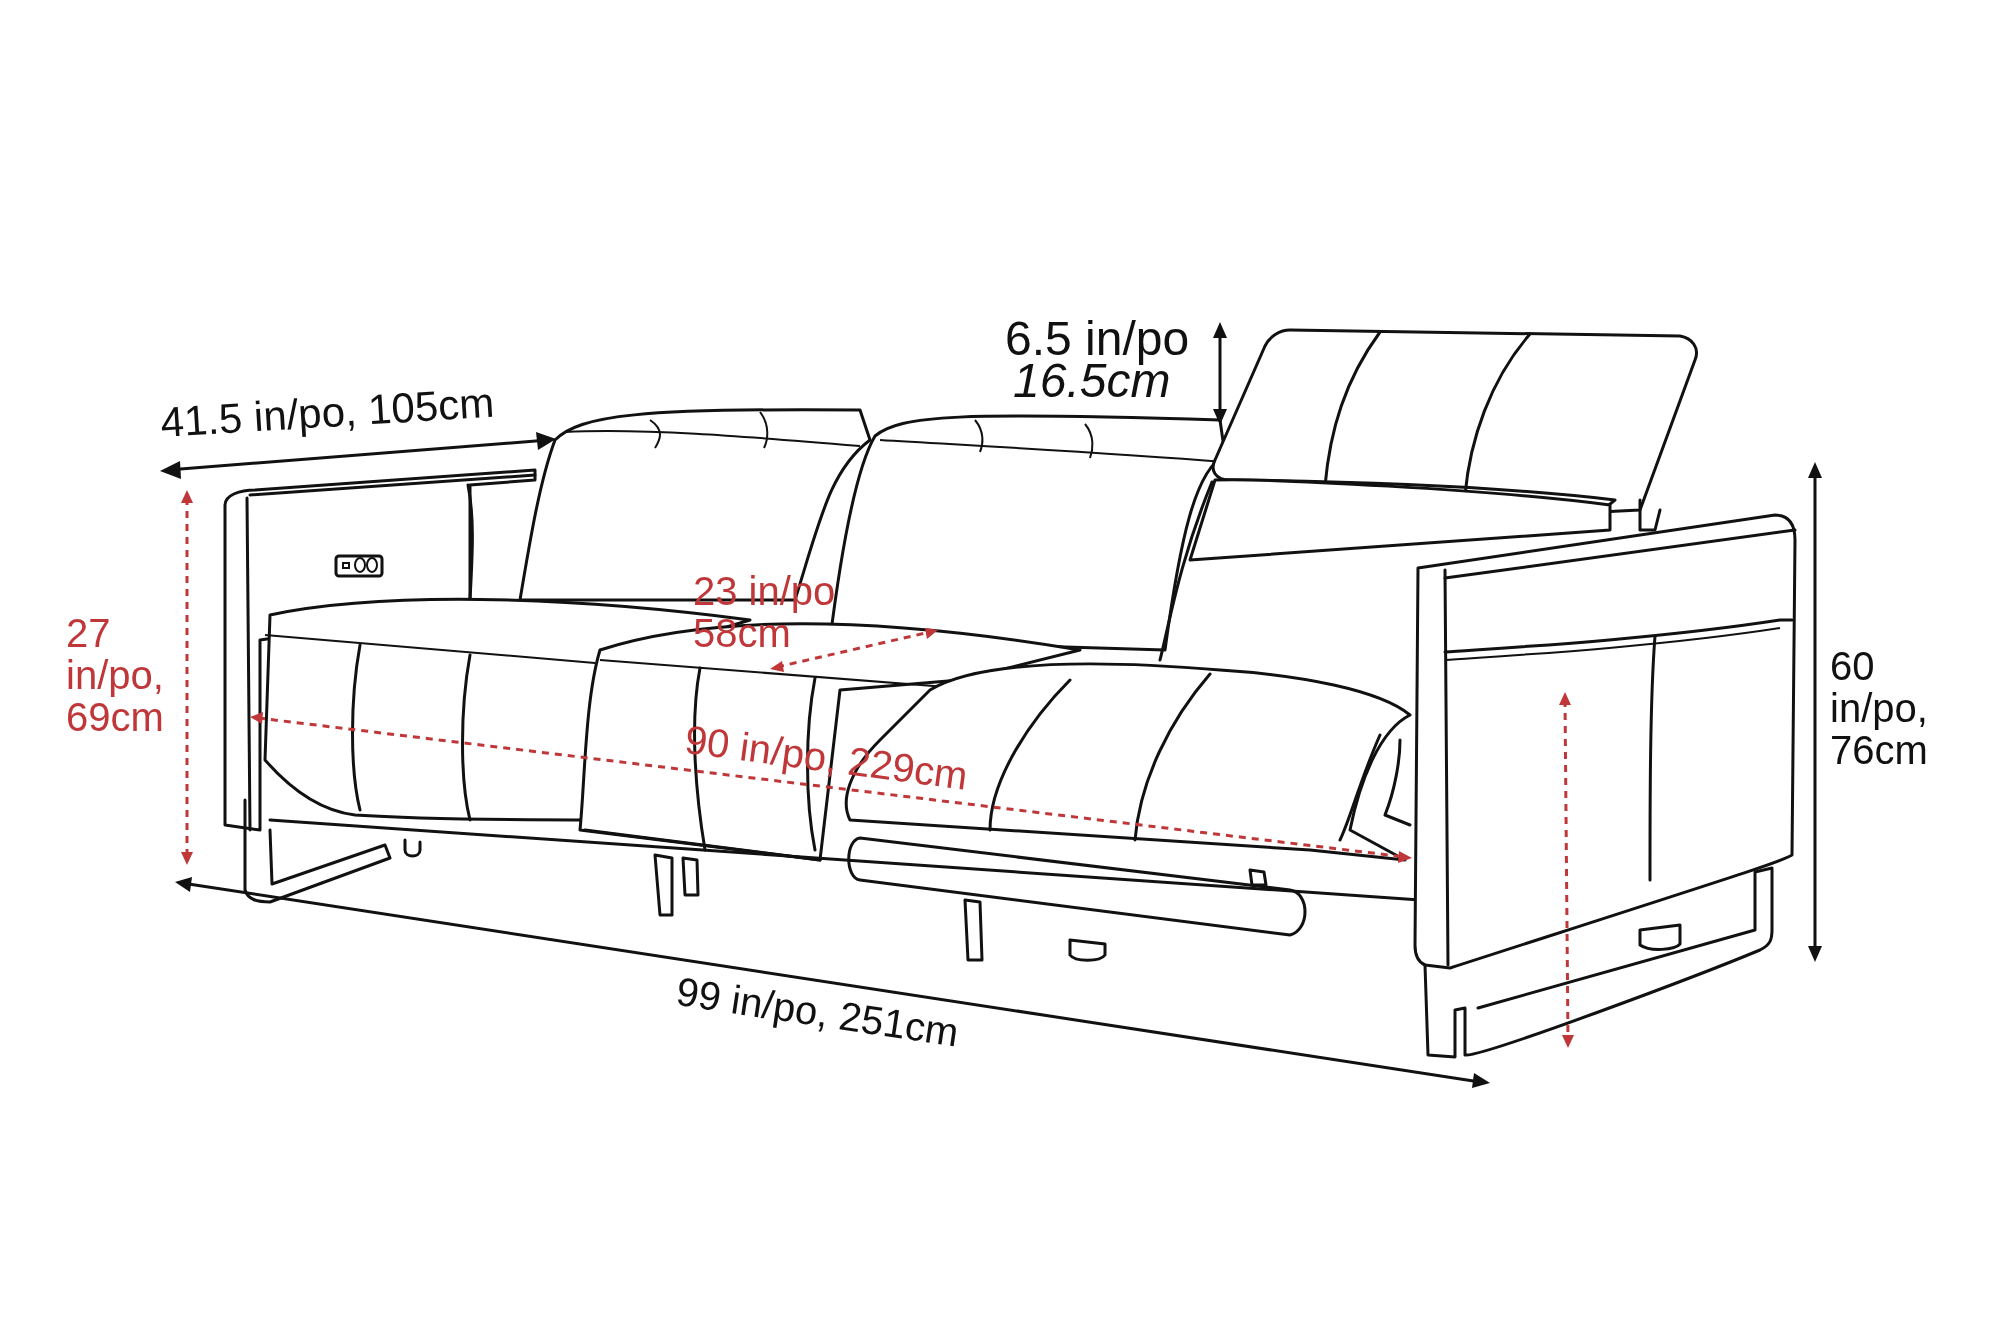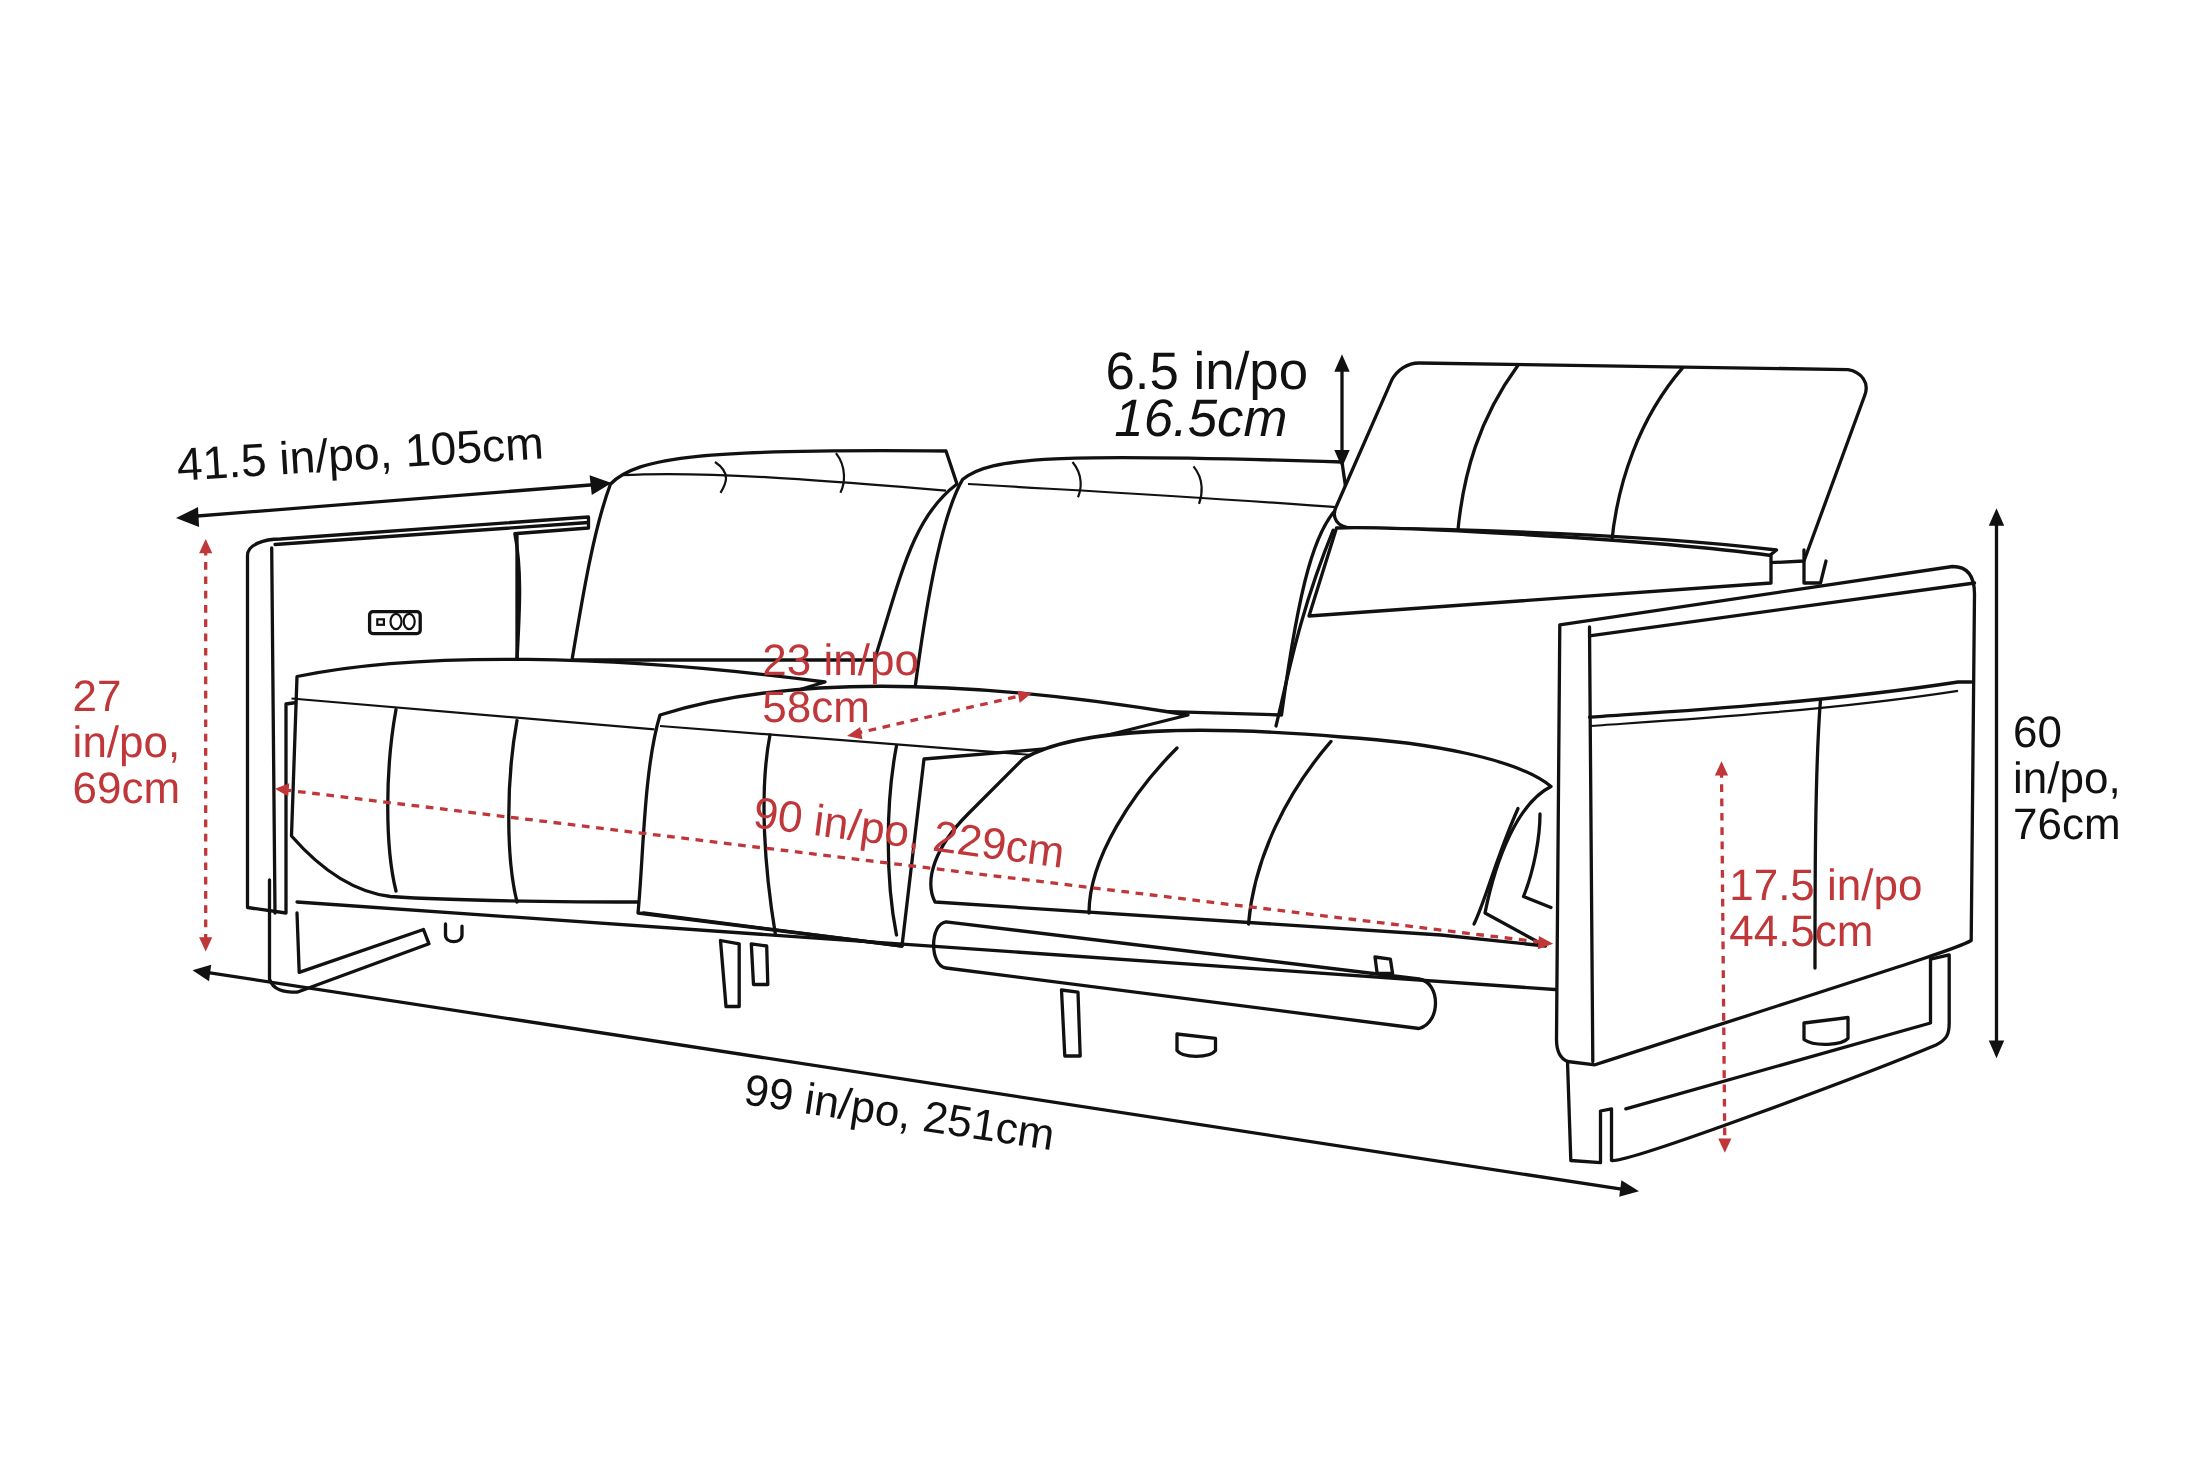--- a/index.html
+++ b/index.html
@@ -140,32 +140,28 @@
     <div>6.5 in/po</div>
     <div style="padding-left:8px;font-style:italic;">16.5cm</div>
   </div>
 
   <div class="dim red" style="left:66px; top:612px; font-size:40px;">
     <div>27</div>
     <div>in/po,</div>
     <div>69cm</div>
   </div>
 
-  <div class="dim red" style="left:693px; top:570px; font-size:40px;margin-top:10px;">
+  <div class="dim red" style="left:693px; top:570px; font-size:40px;">
     <div>23 in/po</div>
     <div>58cm</div>
   </div>
 
   <p class="dim red" style="left:688px; top:718px; font-size:40px; transform: rotate(7.5deg); transform-origin:left top;">90 in/po, 229cm</p>
 
   <div class="dim black" style="left:1830px; top:645px; font-size:40px;">
     <div>60</div>
     <div>in/po,</div>
     <div>76cm</div>
   </div>
 
-  <div class="dim red" style="left:1572px; top:784px; font-size:40px;">
-    <div>17.5 in/po</div>
-    <div>44.5cm</div>
-  </div>
 
   <p class="dim black" style="left:680px; top:970px; font-size:40px; transform: rotate(8.5deg); transform-origin:left top;">99 in/po, 251cm</p>
 </div>
 
 </body></html>

